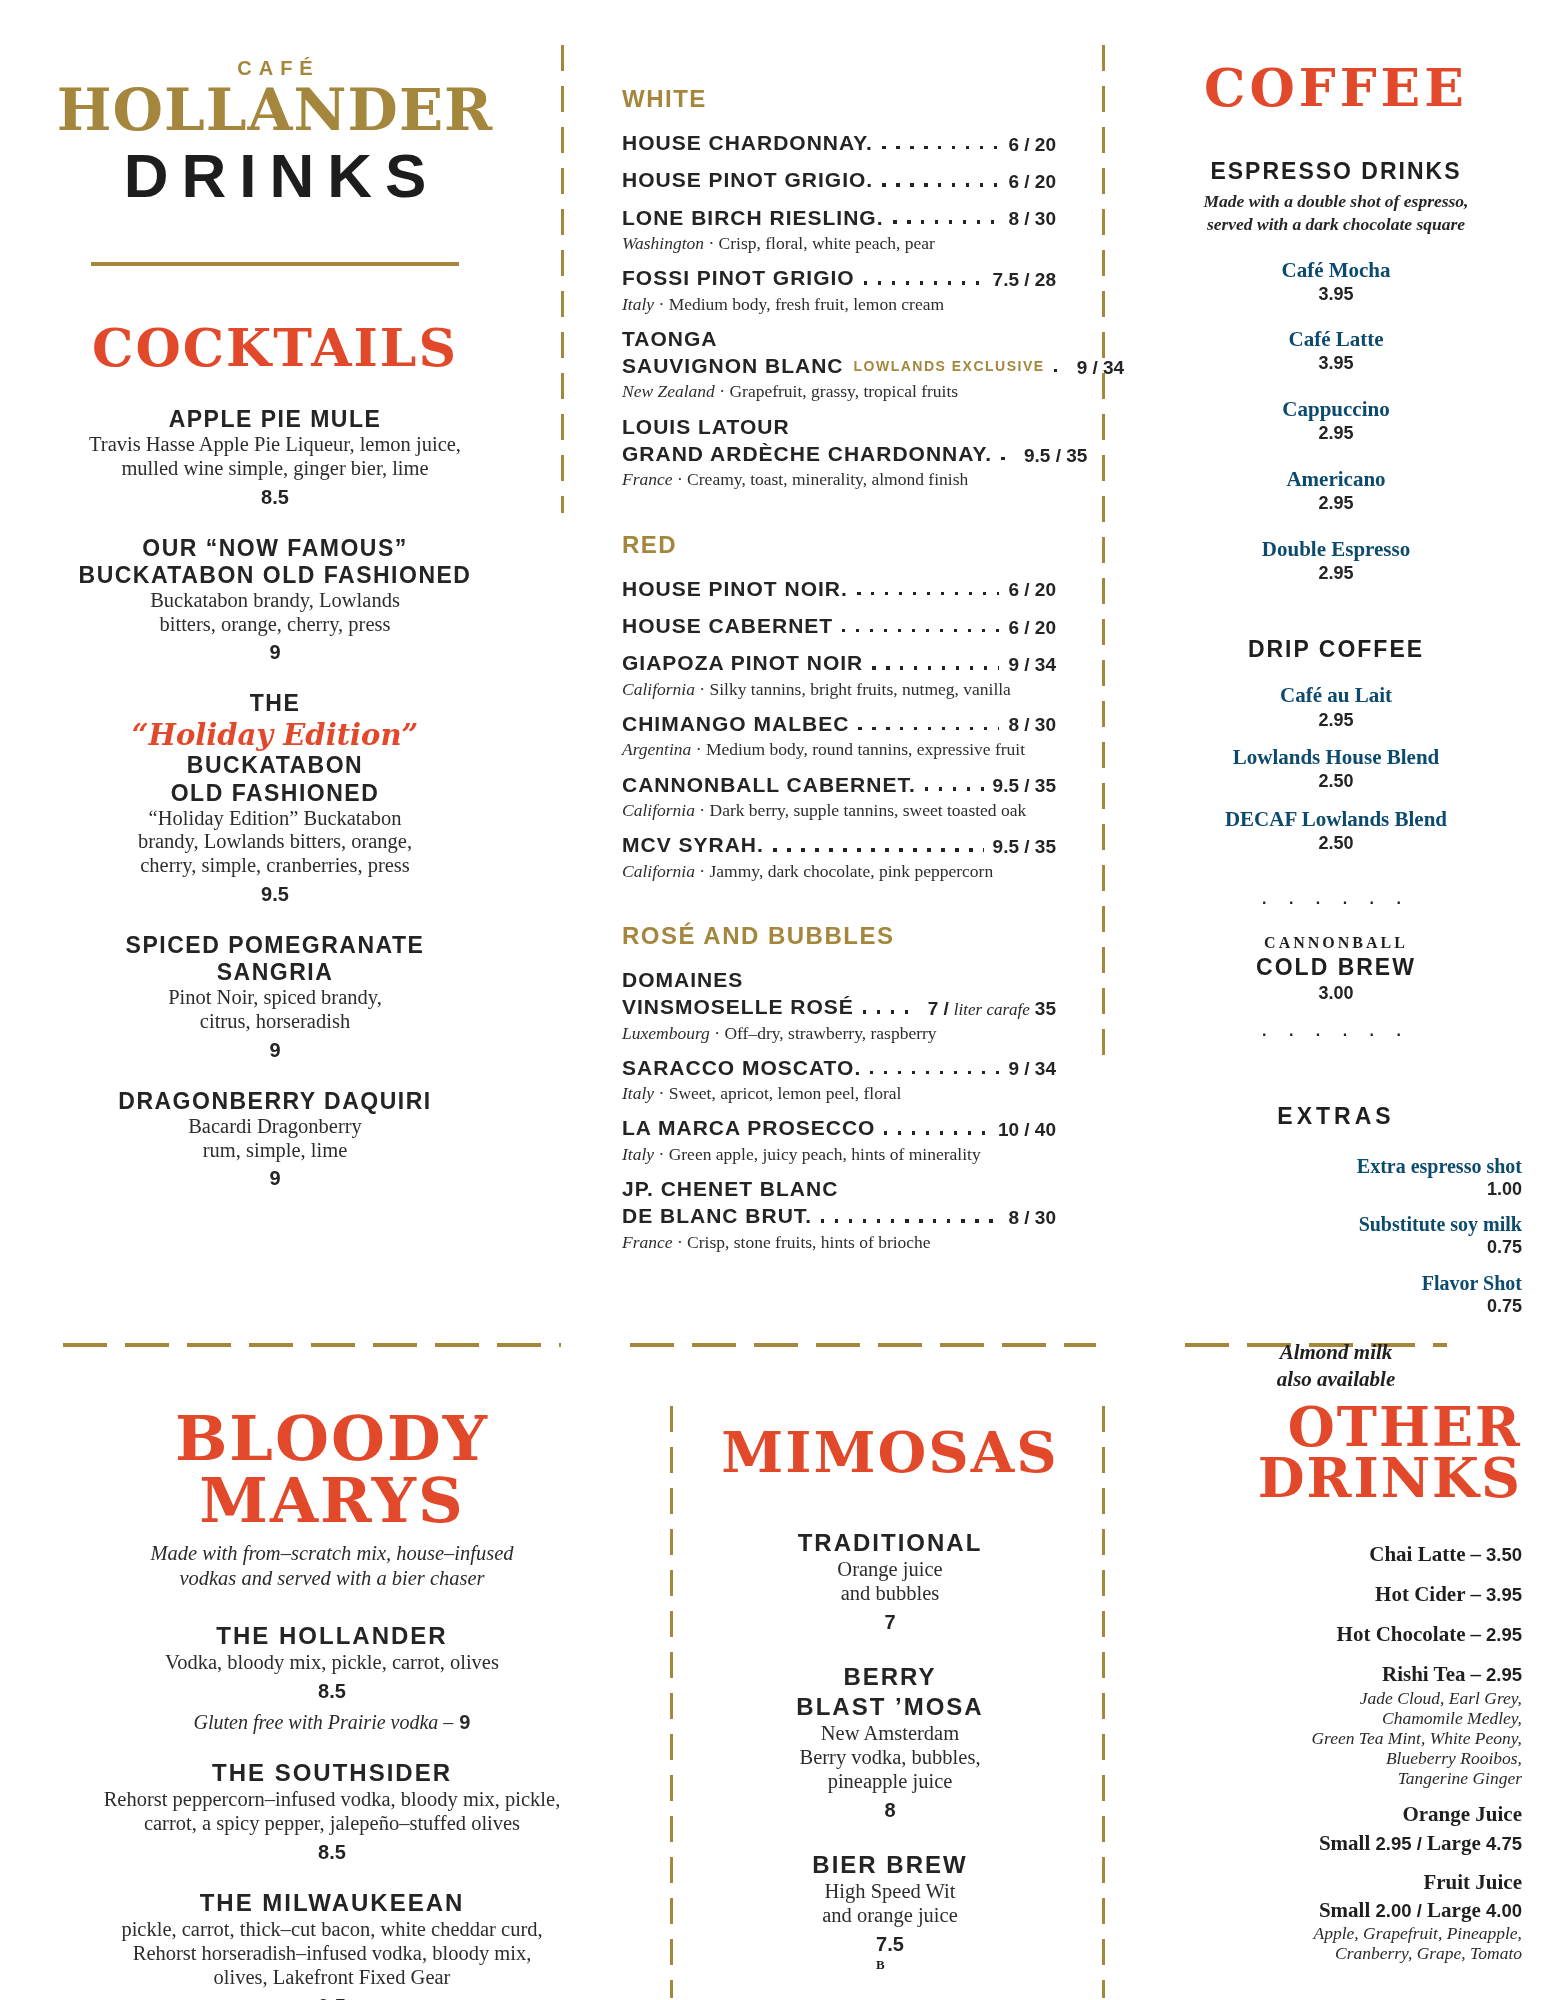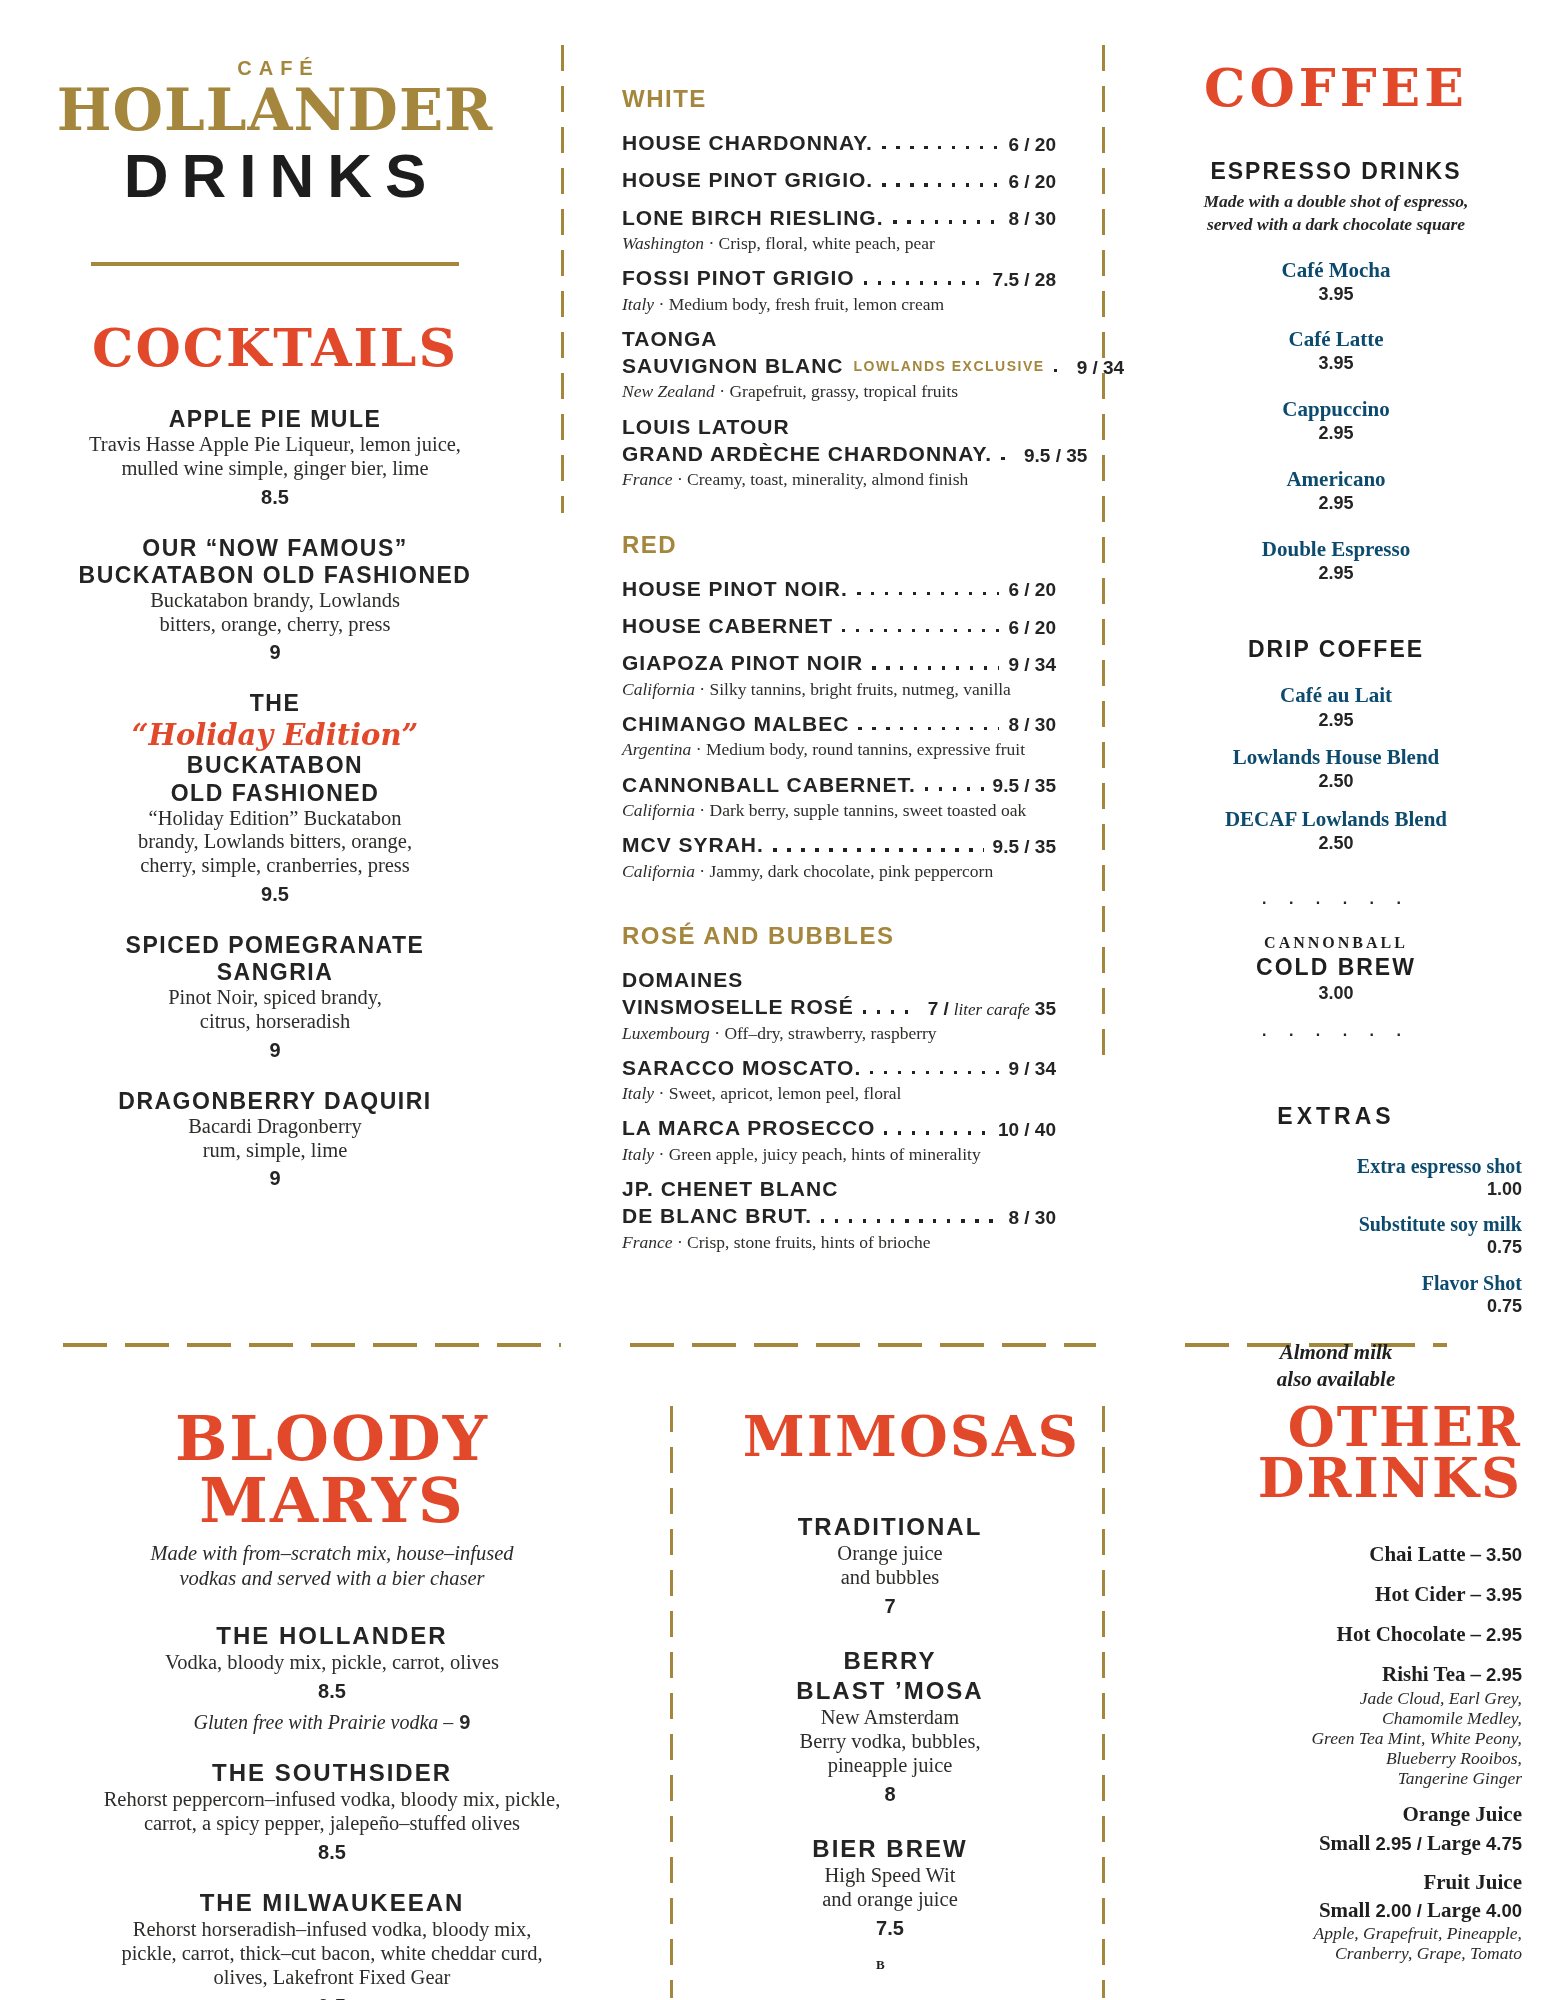--- a/index.html
+++ b/index.html
@@ -381,30 +381,30 @@
           <div class="b-extra"><span>Gluten free with Prairie vodka –</span><span class="xp">9</span></div>
         </div>
         <div class="b-item">
           <div class="b-name">THE SOUTHSIDER</div>
           <div class="b-desc">Rehorst peppercorn–infused vodka, bloody mix, pickle,</div>
           <div class="b-desc">carrot, a spicy pepper, jalepeño–stuffed olives</div>
           <div class="b-price">8.5</div>
         </div>
         <div class="b-item">
           <div class="b-name">THE MILWAUKEEAN</div>
+          <div class="b-desc">pickle, carrot, thick–cut bacon, white cheddar curd,</div>
           <div class="b-desc">Rehorst horseradish–infused vodka, bloody mix,</div>
-          <div class="b-desc">pickle, carrot, thick–cut bacon, white cheddar curd,</div>
           <div class="b-desc">olives, Lakefront Fixed Gear</div>
           <div class="b-price">9.5</div>
         </div>
       </div>
   </div>
 
   <div id="mimosa-col">
-    <h1 class="display-title mimosa-title" style="margin:0;text-align:right;">MIMOSAS</h1>
+    <h1 class="display-title mimosa-title" style="margin:16px;">MIMOSAS</h1>
     <div id="mimosa-items">
         <div class="m-item">
           <div class="b-name">TRADITIONAL</div>
           <div class="b-desc">Orange juice</div>
           <div class="b-desc">and bubbles</div>
           <div class="b-price">7</div>
         </div>
         <div class="m-item">
           <div class="b-name">BERRY</div>
           <div class="b-name">BLAST ’MOSA</div>

